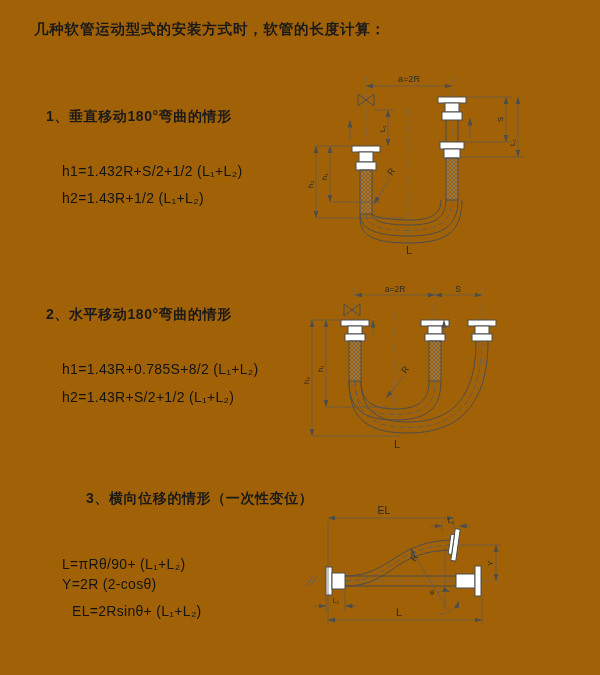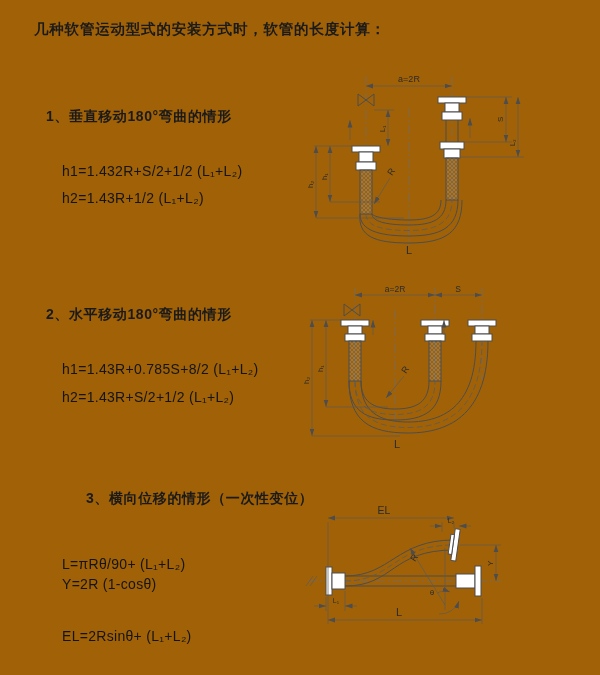--- a/index.html
+++ b/index.html
@@ -7,21 +7,21 @@
     position:relative;width:600px;height:675px;background:#a16207;
     font-family:"Liberation Sans","DejaVu Sans",sans-serif;color:#1a1a1a;
     overflow:hidden;
   }
   .t{position:absolute;white-space:nowrap;}
   .title{left:34px;top:20px;font-size:14.5px;font-weight:bold;letter-spacing:0.8px;}
   .heading{font-size:14px;font-weight:bold;letter-spacing:0.6px;text-align:center;}
   .formula{font-size:14px;letter-spacing:0.3px;color:#141414;}
   .h1{left:46px;top:108px;} .f1a{left:62px;top:136px;} .f1b{left:62px;top:163px;} .f1c{left:62px;top:190px;}
   .h2{left:46px;top:306px;} .f2a{left:62px;top:334px;} .f2b{left:62px;top:361px;} .f2c{left:62px;top:389px;}
-  .h3{left:46px;top:490px;margin-left:40px;} .f3a{left:62px;top:549px;margin-top:7px;} .f3b{left:62px;top:576px;} .f3c{left:62px;top:603px;margin-top:25px;}
+  .h3{left:46px;top:490px;margin-left:40px;} .f3a{left:62px;top:549px;margin-top:7px;} .f3b{left:62px;top:576px;} .f3c{left:72px;top:603px;}
   svg{position:absolute;overflow:visible;}
   .svg1{left:300px;top:56px;} .svg2{left:300px;top:280px;} .svg3{left:296px;top:498px;}
   .ln{stroke:#4d4d4d;fill:none;stroke-width:1;}
   .tn{stroke:#5a5a5a;fill:none;stroke-width:0.7;}
   .cl{stroke:#6f6f6f;fill:none;stroke-width:0.7;stroke-dasharray:9 3 2 3;}
   .dsh{stroke:#5a5a5a;fill:none;stroke-width:0.8;stroke-dasharray:6 3;}
   .fl{fill:#ffffff;stroke:#4d4d4d;stroke-width:1;}
   .lbl{fill:#2b2b2b;font-family:"Liberation Sans","DejaVu Sans",sans-serif;}
 </style>
 </head>
@@ -34,21 +34,21 @@
   <div class="t heading h1">1、垂直移动180°弯曲的情形</div>
   <div class="t formula f1b">h1=1.432R+S/2+1/2 (L₁+L₂)</div>
   <div class="t formula f1c">h2=1.43R+1/2 (L₁+L₂)</div>
 
   <div class="t heading h2">2、水平移动180°弯曲的情形</div>
   <div class="t formula f2b">h1=1.43R+0.785S+8/2 (L₁+L₂)</div>
   <div class="t formula f2c">h2=1.43R+S/2+1/2 (L₁+L₂)</div>
 
   <div class="t heading h3">3、横向位移的情形（一次性变位）</div>
   <div class="t formula f3a">L=πRθ/90+ (L₁+L₂)</div>
-  <div class="t formula f3b">Y=2R (1-cosθ)</div>
+  <div class="t formula f3b">Y=2R (2-cosθ)</div>
   <div class="t formula f3c">EL=2Rsinθ+ (L₁+L₂)</div>
 
   <svg class="svg1" width="290" height="210" viewBox="0 0 290 210">
     <defs>
       <marker id="e1" markerWidth="9" markerHeight="6" refX="7.5" refY="3" orient="auto" markerUnits="userSpaceOnUse">
           <path d="M0,0.6 L7.5,3 L0,5.4 Z" fill="#4d4d4d"></path>
         </marker>
       <marker id="s1" markerWidth="9" markerHeight="6" refX="0.5" refY="3" orient="auto" markerUnits="userSpaceOnUse">
           <path d="M7.5,0.6 L0.5,3 L7.5,5.4 Z" fill="#4d4d4d"></path>
         </marker>

